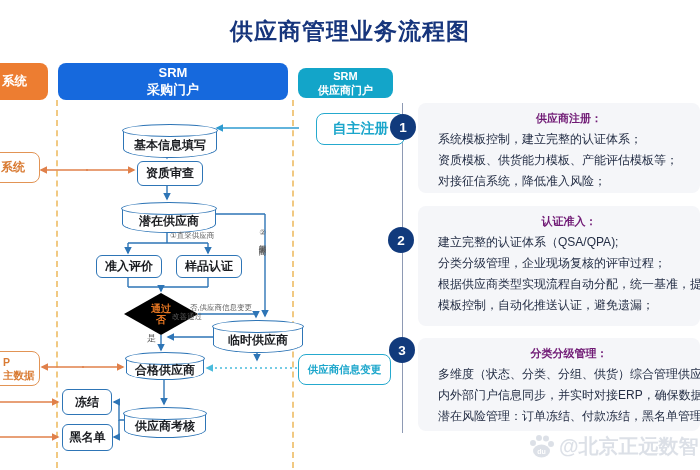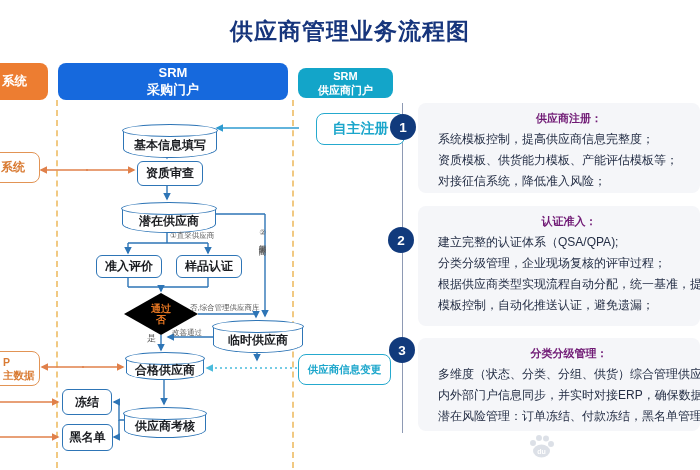--- a/index.html
+++ b/index.html
@@ -170,22 +170,22 @@
 <div class="abs node-rect" style="left:96px;top:255px;width:64px;height:21px;">
   <span>准入评价</span>
 </div>
 <div class="abs node-rect" style="left:176px;top:255px;width:64px;height:21px;">
   <span>样品认证</span>
 </div>
 <div class="abs diamond" style="left:124px;top:293px;width:74px;height:42px;">
   <span>通过</span>
   <span>否</span>
 </div>
-<div class="abs flow-label" style="left:190px;top:303px;">否,综合管理供应商库</div>
-<div class="abs flow-label" style="left:172px;top:328px;">改善通过</div>
+<div class="abs flow-label" style="left:190px;top:303px;">否,供应商信息变更</div>
+<div class="abs flow-label" style="left:172px;top:312px;">改善通过</div>
 <div class="abs flow-label" style="left:147px;top:332px;font-size:9px;">是</div>
 <div class="abs cyl" style="left:213px;top:326px;width:88px;height:26px;">
   <span>临时供应商</span>
 </div>
 <div class="abs cyl" style="left:126px;top:358px;width:76px;height:21px;">
   <span>合格供应商</span>
 </div>
 <div class="abs cyl" style="left:124px;top:413px;width:80px;height:24px;">
   <span>供应商考核</span>
 </div>
@@ -203,21 +203,21 @@
   <span>供应商信息变更</span>
 </div>
 
 <div class="abs num-rail" style="left:402px;top:103px;height:330px;"></div>
 <div class="abs num-circle" style="left:390px;top:114px;">1</div>
 <div class="abs num-circle" style="left:388px;top:227px;">2</div>
 <div class="abs num-circle" style="left:389px;top:337px;">3</div>
 
 <div class="abs panel" style="top:103px;height:90px;">
   <div class="panel-title">供应商注册：</div>
-  <div class="panel-line">系统模板控制，提高供应商信息完整度；</div>
+  <div class="panel-line">系统模板控制，建立完整的认证体系；</div>
   <div class="panel-line">资质模板、供货能力模板、产能评估模板等；</div>
   <div class="panel-line">对接征信系统，降低准入风险；</div>
 </div>
 <div class="abs panel" style="top:206px;height:120px;">
   <div class="panel-title">认证准入：</div>
   <div class="panel-line">建立完整的认证体系（QSA/QPA);</div>
   <div class="panel-line">分类分级管理，企业现场复核的评审过程；</div>
   <div class="panel-line">根据供应商类型实现流程自动分配，统一基准，提升效率</div>
   <div class="panel-line">模板控制，自动化推送认证，避免遗漏；</div>
 </div>
@@ -230,13 +230,14 @@
 
 <div class="abs watermark">
   <svg width="27" height="27" viewBox="0 0 27 27">
     <circle cx="5" cy="10" r="3" fill="#C6CDD8"></circle>
     <circle cx="11" cy="5" r="3" fill="#C6CDD8"></circle>
     <circle cx="18" cy="5.5" r="3" fill="#C6CDD8"></circle>
     <circle cx="23" cy="11" r="3" fill="#C6CDD8"></circle>
     <ellipse cx="13.5" cy="18" rx="8.5" ry="6.5" fill="#C6CDD8"></ellipse>
     <text x="13.5" y="20.5" font-size="7" text-anchor="middle" fill="#ffffff" font-family="Liberation Sans, sans-serif">du</text>
   </svg>
+  <span>@北京正远数智</span>
 </div>
 
 </body></html>

